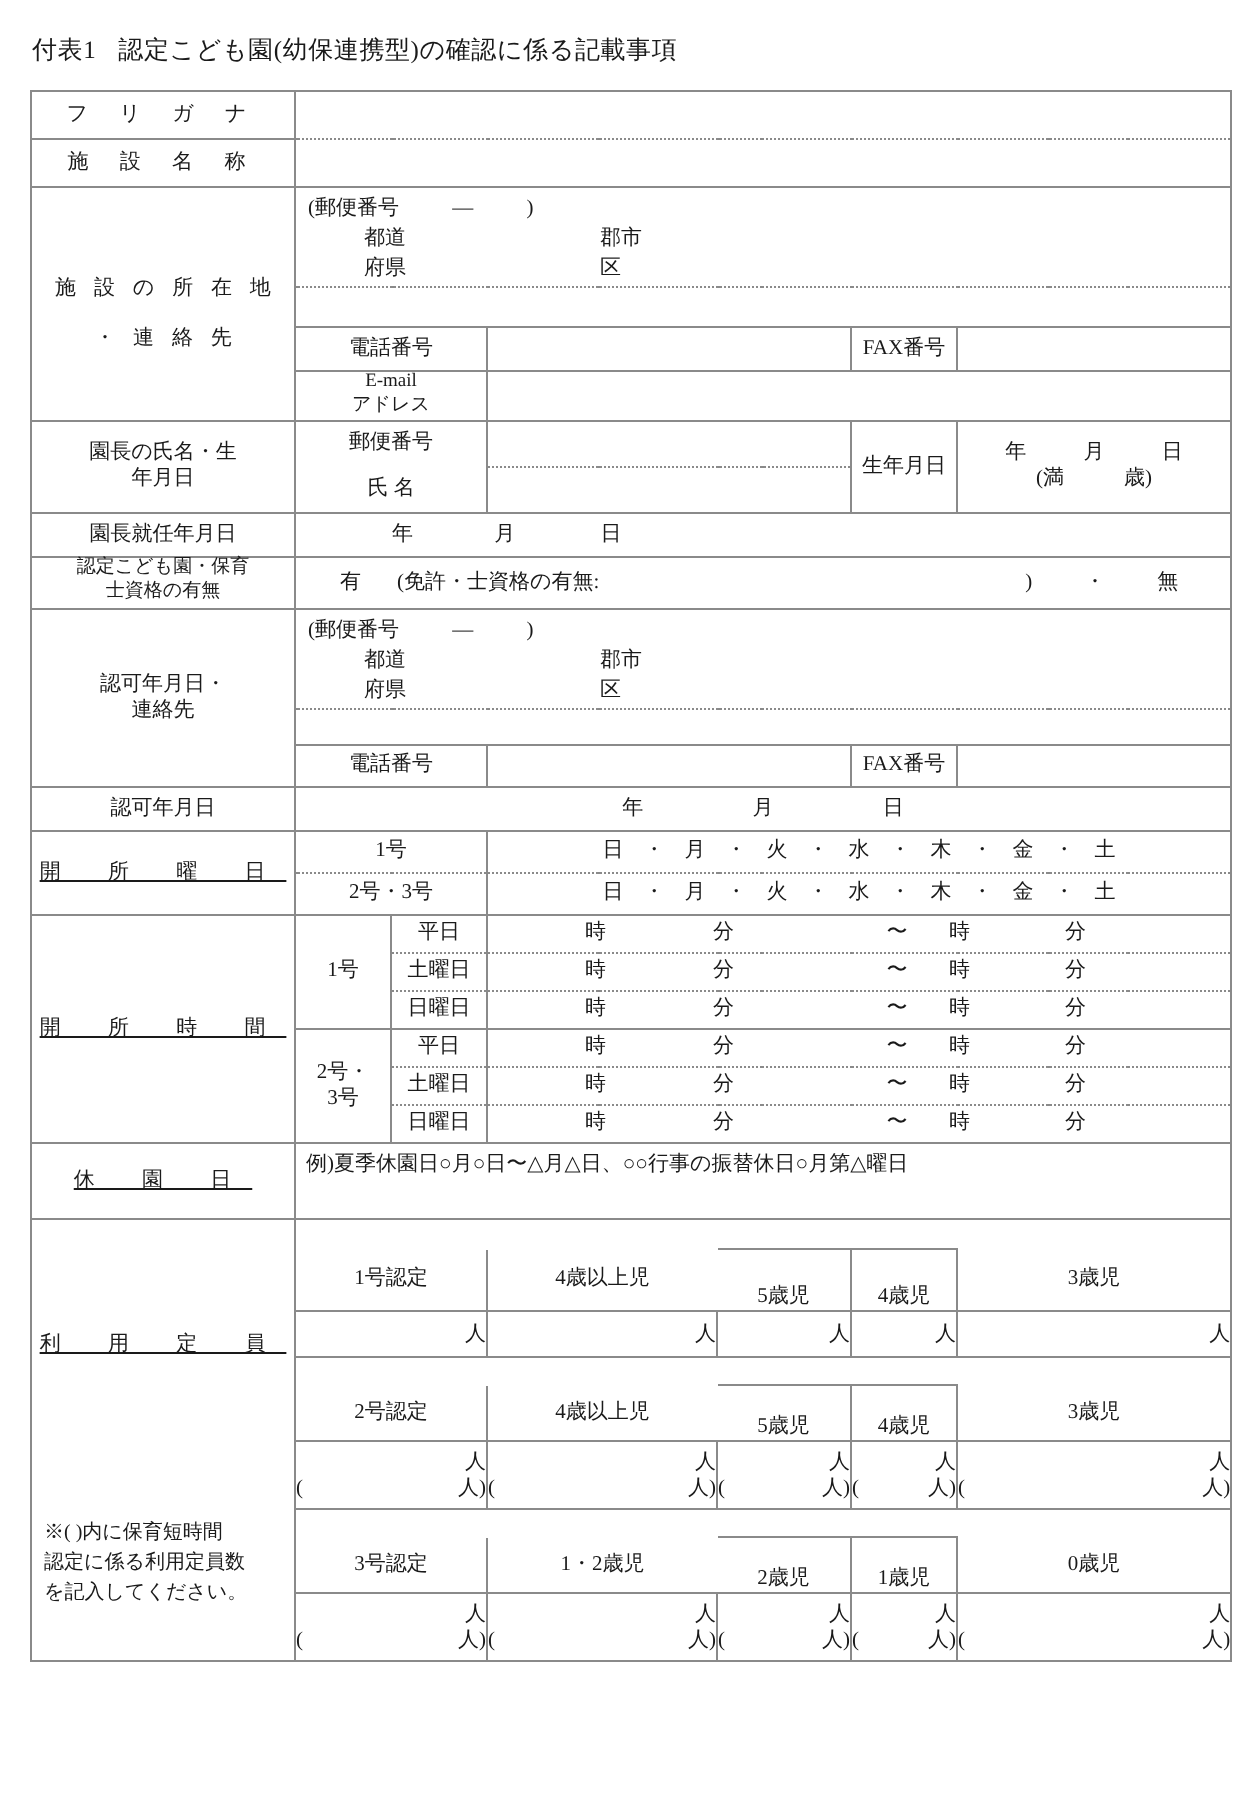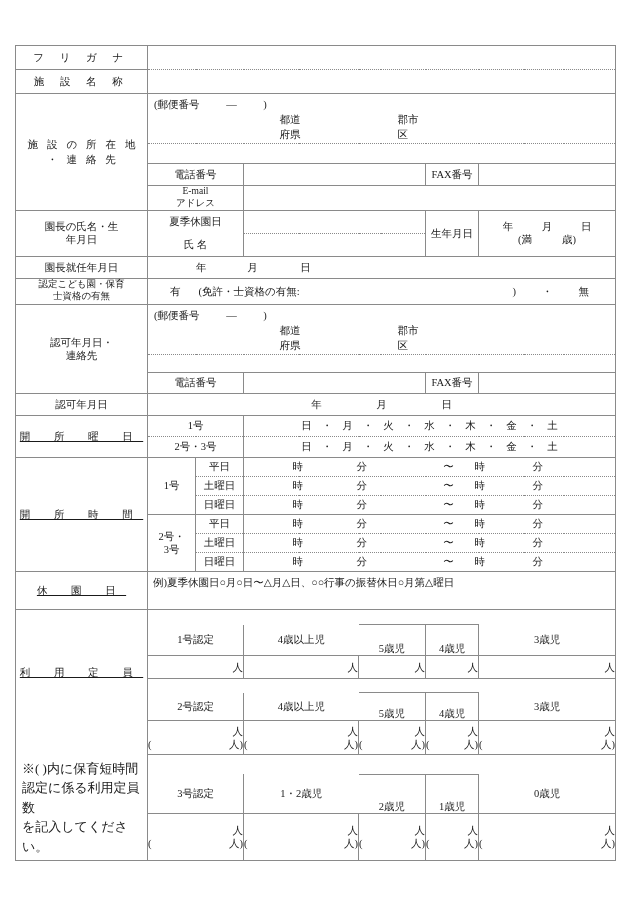--- a/index.html
+++ b/index.html
@@ -54,21 +54,21 @@
   .bb-dot  { border-bottom: 1px dotted #8a8a8a !important; }
   .bt-dot  { border-top: 1px dotted #8a8a8a !important; }
   .bb-none { border-bottom: none !important; }
   .bt-none { border-top: none !important; }
   .br-none { border-right: none !important; }
   .bl-none { border-left: none !important; }
 
   
   .sp1 { letter-spacing: .62em; text-indent: .62em; }
   .sp2 { letter-spacing: 1.0em; text-indent: 1.0em; text-decoration: underline; }
-  .sp3 { letter-spacing: .30em; text-indent: .30em; }
+  .sp3 { letter-spacing: .30em; text-indent: .30em; margin-top: 10px; }
   .c   { text-align: center; }
   .l   { text-align: left; }
   .two-line { line-height: 1.45; }
   .small { font-size: 9.5px; }
 
   .cellpad { padding: 3px 5px; }
 
   
   .days {
     display: flex;
@@ -100,32 +100,34 @@
   }
   .cap .l1 { display: block; }
   .cap .l2 { display: flex; justify-content: space-between; }
 
   
   .addr-block { padding: 4px 0 0 6px; }
   .addr-row {
     display: flex;
     padding-left: 28px;
     margin-top: 2px;
-    justify-content: center;
   }
   .addr-row .c1 { width: 118px; }
   .addr-row .c2 { width: 120px; }
 
-  .note-left { padding: 4px 6px; line-height: 1.5; font-size: 13px; }
+  .note-left { padding: 4px 6px; line-height: 1.5; font-size: 10px; }
 </style>
 </head>
 <body>
 
 <div id="page">
 
+  <div class="doc-title">
+    <span class="tnum">付表1</span><span>認定こども園(幼保連携型)の確認に係る記載事項</span>
+  </div>
 
   <table class="form">
     <colgroup>
       <col style="width:132px">
       <col style="width:48px">
       <col style="width:48px">
       <col style="width:55px">
       <col style="width:60px">
       <col style="width:22px">
       <col style="width:45px">
@@ -189,21 +191,21 @@
         <div>アドレス</div>
       </td>
       <td class="plain" colspan="8"></td>
     </tr>
 
     <tr>
       <td class="lbl" rowspan="2">
         <div>園長の氏名・生</div>
         <div>年月日</div>
       </td>
-      <td class="sub c bb-none" colspan="2" style="height:23px">夏季休園日</td>
+      <td class="sub c bb-none" colspan="2" style="height:23px">郵便番号</td>
       <td class="plain bb-dot" colspan="4"></td>
       <td class="sub c" rowspan="2" colspan="1">生年月日</td>
       <td class="plain c" rowspan="2" colspan="3">
         <div>
           <span style="margin:0 13px">年</span>
           <span style="margin:0 13px">月</span>
           <span style="margin:0 13px">日</span>
         </div>
         <div>
           <span style="margin-right:30px">(満</span><span>歳)</span>

